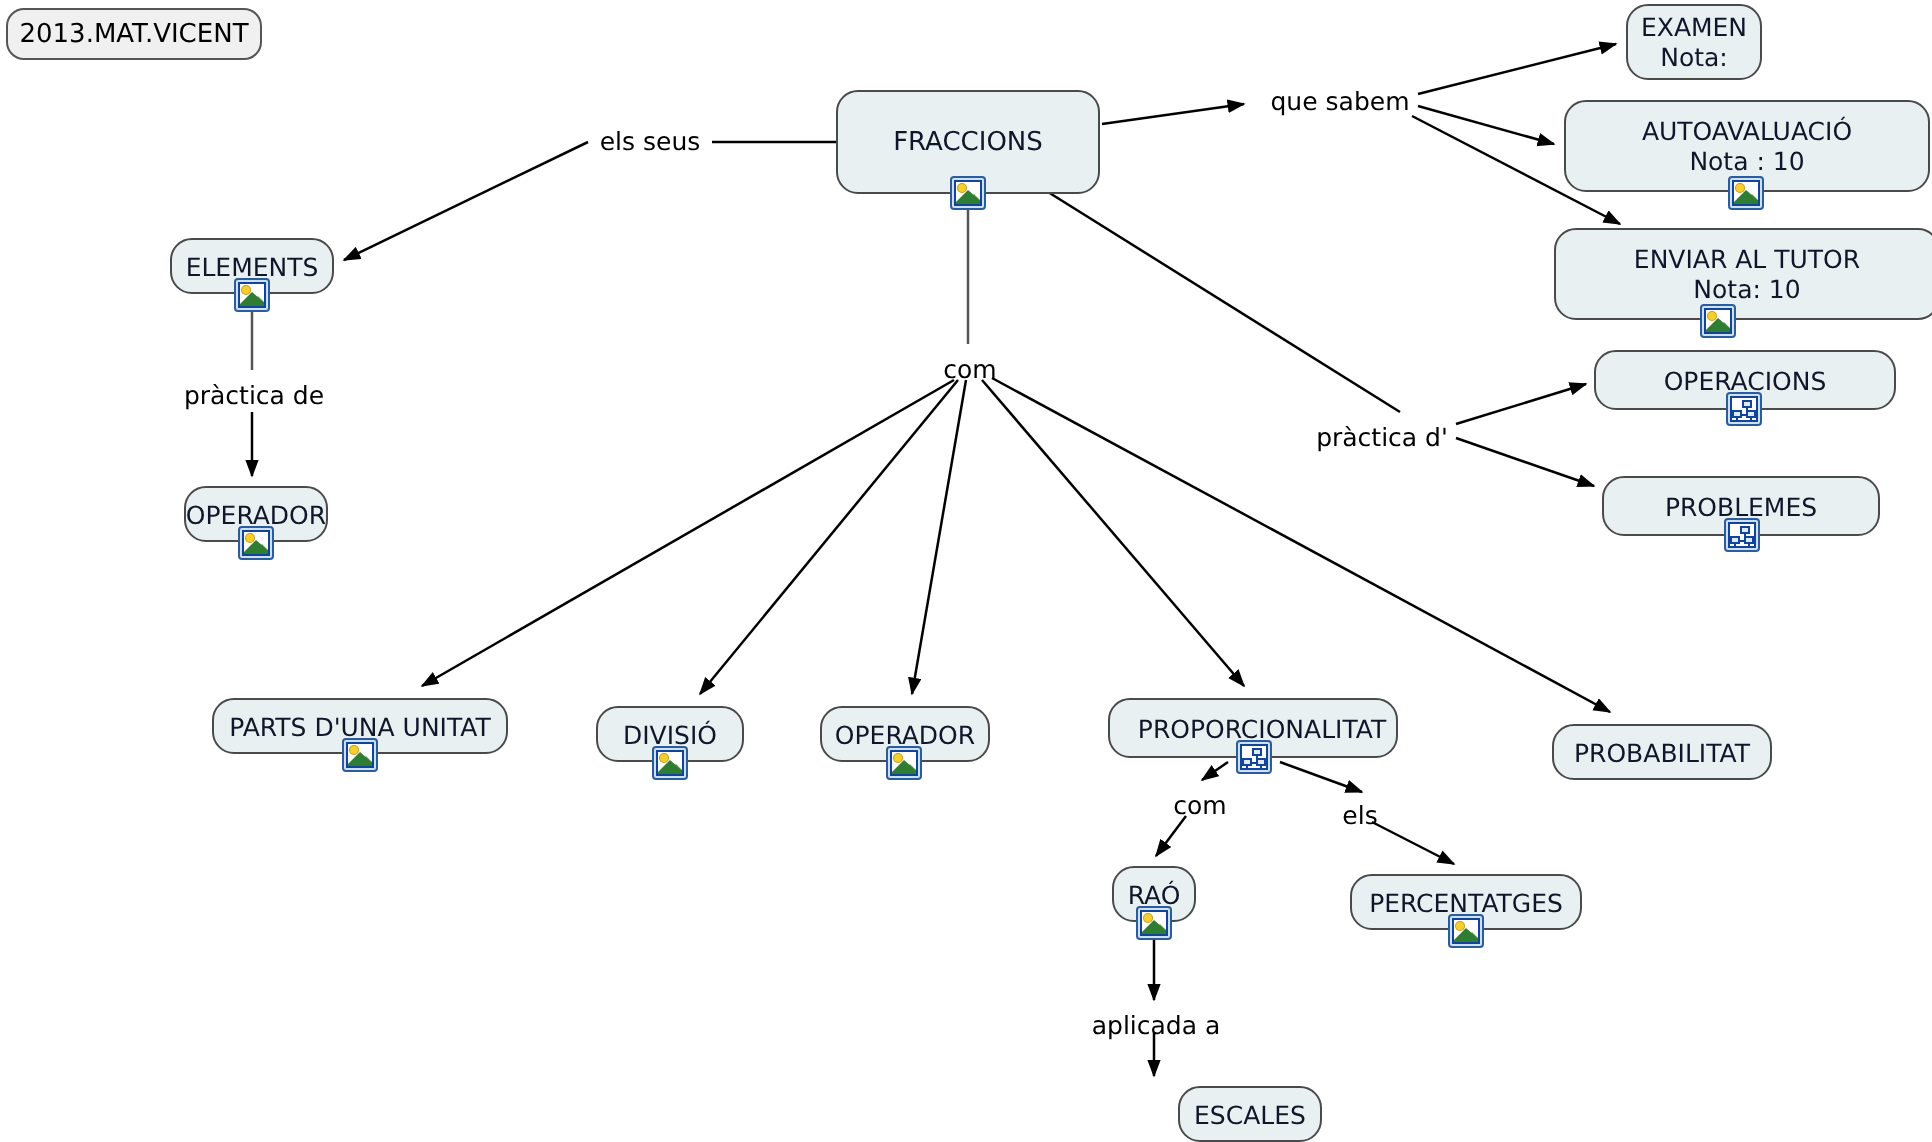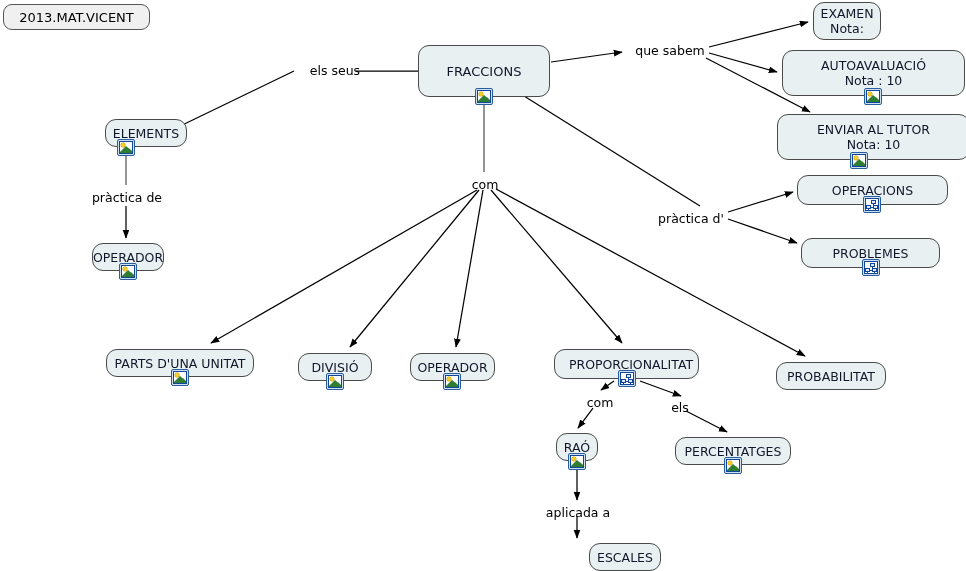--- a/index.html
+++ b/index.html
@@ -219,34 +219,34 @@
       <path d="M640,381 L681,396" marker-end="url(#ah)"></path>
 
       <path d="M686,411 L727,432" marker-end="url(#ah)"></path>
 
       <path d="M577,466 L577,500" marker-end="url(#ah)"></path>
 
       <path d="M577,516 L577,538" marker-end="url(#ah)"></path>
     </g>
   </svg>
 
-  <div class="title-chip" style="left:3px; top:4px; width:147px; height:26px;">
+  <div class="title-chip" style="left:3px; top:4px; width:128px; height:26px;">
     <span>2013.MAT.VICENT</span>
   </div>
 
   <div class="node big" style="left:418px; top:45px; width:132px; height:52px;">
     <span class="nline">FRACCIONS</span>
   </div>
   <div class="resicon icon-picture" style="left:475px; top:88px;">
     <div class="inner">
         <div class="hill2"></div>
       </div>
   </div>
 
-  <div class="node" style="left:85px; top:119px; width:82px; height:28px;margin-left:20px;">
+  <div class="node" style="left:85px; top:119px; width:82px; height:28px;">
     <span class="nline">ELEMENTS</span>
   </div>
   <div class="resicon icon-picture" style="left:117px; top:139px;">
     <div class="inner">
         <div class="hill2"></div>
       </div>
   </div>
 
   <div class="node" style="left:92px; top:243px; width:72px; height:28px;">
     <span class="nline">OPERADOR</span>
@@ -373,21 +373,21 @@
   <div class="resicon icon-picture" style="left:724px; top:457px;">
     <div class="inner">
         <div class="hill2"></div>
       </div>
   </div>
 
   <div class="node" style="left:541px; top:543px; width:72px; height:28px;margin-left:48px;">
     <span class="nline">ESCALES</span>
   </div>
 
-  <div class="linklabel" style="left:296px; top:64px; width:58px;margin-left:10px;">els seus</div>
+  <div class="linklabel" style="left:296px; top:64px; width:58px;">els seus</div>
   <div class="linklabel" style="left:634px; top:44px; width:72px;">que sabem</div>
   <div class="linklabel" style="left:471px; top:178px; width:28px;">com</div>
   <div class="linklabel" style="left:90px; top:191px; width:74px;">pràctica de</div>
   <div class="linklabel" style="left:657px; top:212px; width:68px;">pràctica d'</div>
   <div class="linklabel" style="left:586px; top:396px; width:28px;">com</div>
   <div class="linklabel" style="left:670px; top:401px; width:20px;">els</div>
   <div class="linklabel" style="left:543px; top:506px; width:70px;">aplicada a</div>
 
 </div>
 

